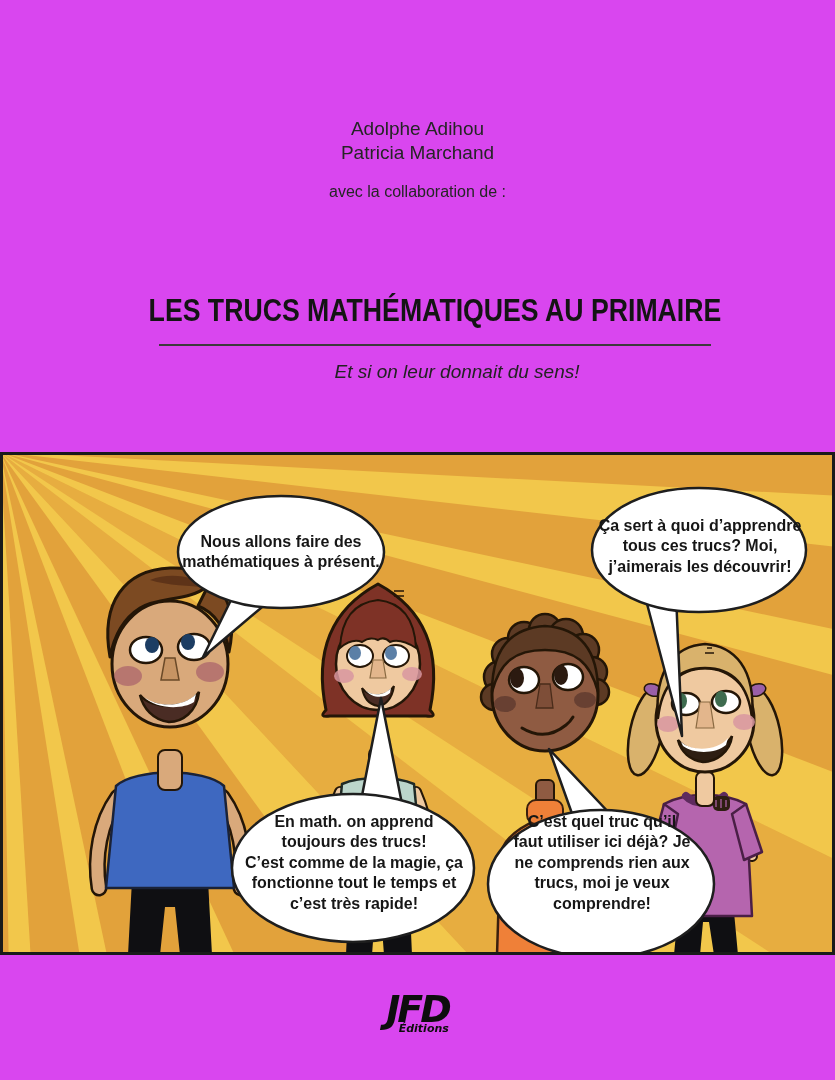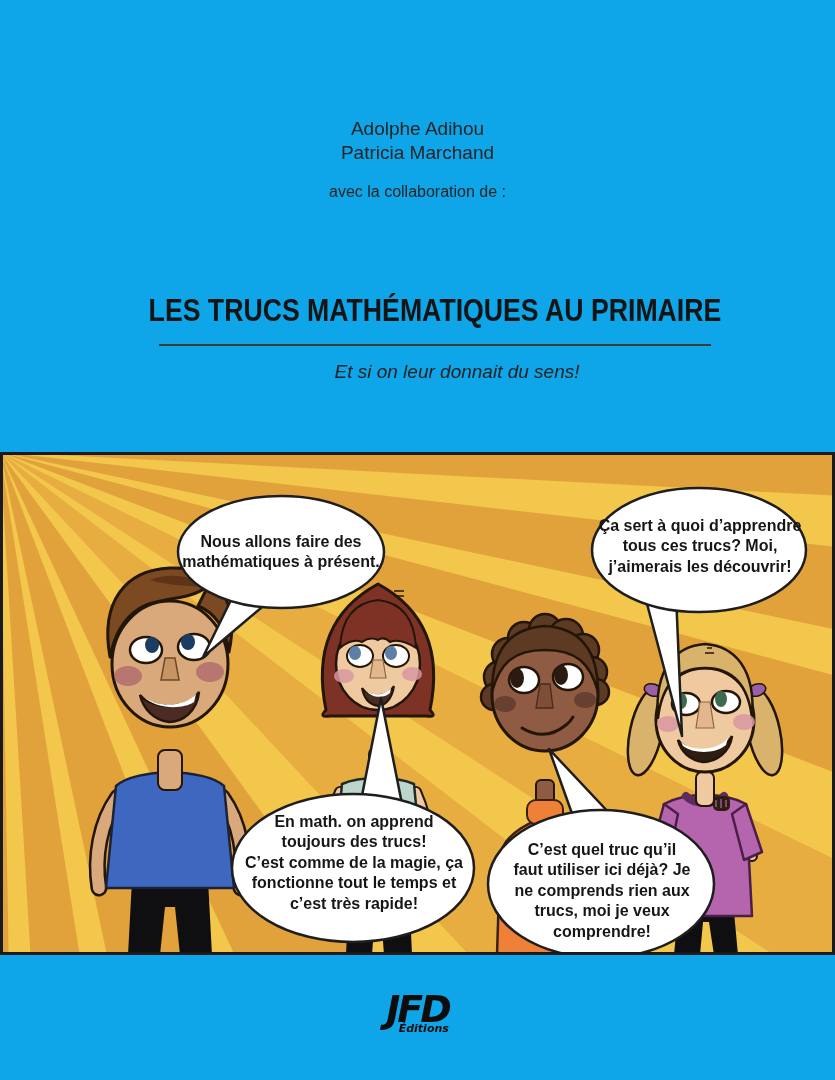--- a/index.html
+++ b/index.html
@@ -1,37 +1,37 @@
 <!DOCTYPE html>
 <html><head>
 <meta charset="utf-8">
 <style>
   html,body { margin:0; padding:0; background:#888; }
   .cover {
-    position:relative; width:835px; height:1080px; background:#0ea5e9;
+    position:relative; width:835px; height:1080px; background:#d946ef;
     font-family:"Liberation Sans", sans-serif; color:#1b1b1b; overflow:hidden;
     margin:0 auto;
   }
   .authors { position:absolute; top:117px; left:0; width:100%; text-align:center;
     font-size:19px; line-height:24px; color:#252525; }
   .collab { position:absolute; top:181px; left:0; width:100%; text-align:center;
     font-size:16px; line-height:21px; color:#252525; }
   .title-block { position:absolute; top:293px; left:0; width:100%; text-align:center;padding-left:17px; }
   .title-text { display:inline-block; font-size:31px; font-weight:bold; white-space:nowrap;
     transform:scaleX(.86); transform-origin:center; letter-spacing:0; color:#141414; }
   .rule { width:552px; height:2px; background:#3b3b3b; margin:15px auto 0 auto; }
   .subtitle { margin-top:15px; font-size:19px; font-style:italic; color:#222;margin-left:45px; }
   .comic { position:absolute; top:452px; left:0; width:835px; height:503px; }
   .comic svg { position:absolute; top:0; left:0; }
   .bubble-text { position:absolute; text-align:center; font-weight:bold; color:#161616;
     font-size:16px; line-height:1.28; white-space:pre-line; }
   .b1 { left:176px; top:80px;  width:210px; }
   .b2 { left:588px; top:64px;  width:224px; }
   .b3 { left:232px; top:360px; width:244px; }
-  .b4 { left:488px; top:388px; width:228px; }
+  .b4 { left:488px; top:360px; width:228px; }
   .publisher { position:absolute; top:991px; left:0; width:100%; text-align:center; }
   .publisher-inner { display:inline-block;font-style:italic; }
   .jfd { font-family:"DejaVu Sans", sans-serif; font-weight:bold; font-size:38px;
     line-height:36px; letter-spacing:-3px; color:#0d0d0d; }
   .editions { font-family:"DejaVu Sans", sans-serif; font-weight:bold; font-size:11px;
     text-align:right; margin-top:-5px; letter-spacing:0; color:#0d0d0d; }
 </style>
 </head>
 <body>
 

